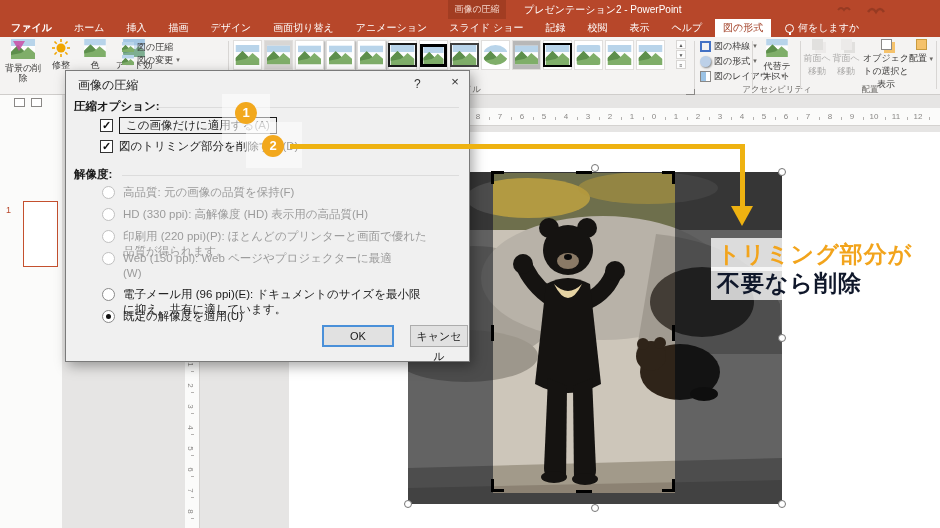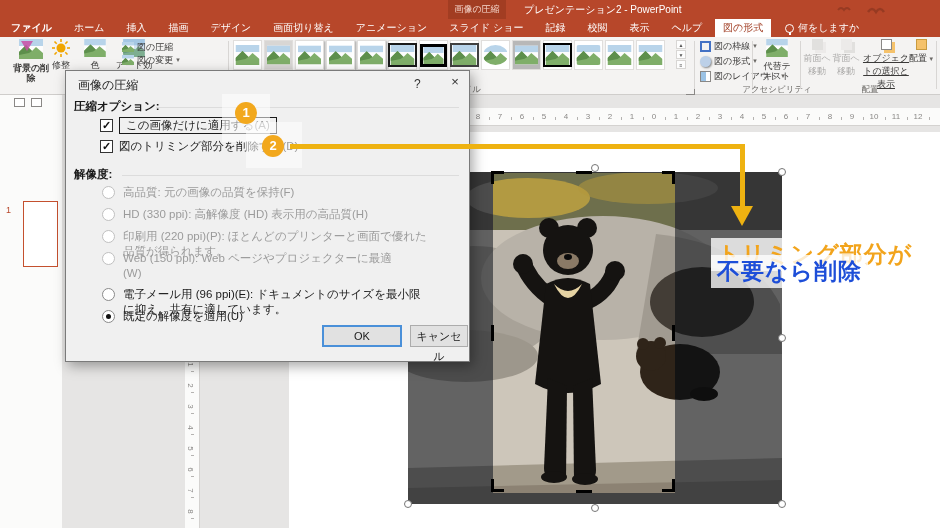--- a/index.html
+++ b/index.html
@@ -101,21 +101,21 @@
     text-align:center; color:#111; font-weight:bold; }
   .boxed { border:1px solid #1a1a1a; padding:0 6px; }
   .radiorow { position:absolute; left:36px; display:flex; gap:8px; width:330px; line-height:15px; }
   .radiorow.dis { color:#9b9b9b; }
   .rdot { flex:0 0 13px; width:13px; height:13px; border:1px solid #8a8a8a; border-radius:50%; background:#fff;
     position:relative; margin-top:1px; }
   .radiorow.dis .rdot { border-color:#c0c0c0; }
   .rdot.sel:after { content:""; position:absolute; left:3px; top:3px; width:5px; height:5px; border-radius:50%; background:#111; }
   .dlg-btn { position:absolute; top:254px; height:22px; background:#e1e1e1; border:1px solid #acacac;
     font-size:11px; text-align:center; line-height:20px; cursor:default; }
-  .btn-ok { left:256px; width:80px; border:2px solid #4a90d9; line-height:18px; }
+  .btn-ok { left:256px; width:72px; border:2px solid #4a90d9; line-height:18px; }
   .btn-cancel { left:344px; width:58px; }
   
   .hilite { position:absolute; background:rgba(255,255,255,.55); z-index:35; }
   .badge { position:absolute; width:22px; height:22px; border-radius:50%; background:#f2a81d; color:#fff;
     font-weight:bold; font-size:13px; text-align:center; line-height:22px; z-index:45; }
   .arrow-h { position:absolute; left:290px; top:144px; width:452px; height:5px; background:#eeb211; z-index:40; }
   .arrow-v { position:absolute; left:740px; top:144px; width:5px; height:63px; background:#eeb211; z-index:40; }
   .arrow-head { position:absolute; left:731px; top:206px; width:0; height:0; z-index:40;
     border-left:11px solid transparent; border-right:11px solid transparent; border-top:20px solid #eeb211; }
   .callout { position:absolute; z-index:40; font-size:23px; font-weight:bold; color:#f2a41c;
@@ -199,21 +199,21 @@
     <span class="tab">ヘルプ</span>
     <span class="tab activeTab">図の形式</span>
     <span class="tellme">
       <span class="bulb"></span>
       <span>何をしますか</span>
     </span>
   </div>
 
   <div class="ribbon">
 
-    <div class="bigbtn" style="left:10px;font-weight:bold;">
+    <div class="bigbtn" style="left:2px;">
       <svg width="24" height="20">
           <use href="#mini-pic"></use>
           <path d="M2,2 L14,2 L8,12 Z" fill="#c94fa6" opacity=".85"></path>
         </svg>
       <div class="blabel" style="width:40px; margin:2px auto 0;">背景の削除</div>
     </div>
     <div class="medbtn" style="left:44px;">
       <svg width="18" height="18" viewBox="0 0 18 18">
         <circle cx="9" cy="9" r="4.5" fill="#f0a500"></circle>
         <g stroke="#f0a500" stroke-width="1.6">
@@ -367,21 +367,21 @@
     <div class="rsep" style="left:800px;"></div>
 
     <div class="medbtn disabled" style="left:803px; width:28px;">
       <span class="minisq" style="background:#c8c6c4; box-shadow:3px 3px 0 #e2e0de;"></span>
       <div class="blabel">前面へ移動</div>
     </div>
     <div class="medbtn disabled" style="left:832px; width:28px;">
       <span class="minisq" style="background:#e2e0de; box-shadow:3px 3px 0 #c8c6c4;"></span>
       <div class="blabel">背面へ移動</div>
     </div>
-    <div class="medbtn" style="left:861px; width:50px;text-decoration:underline;">
+    <div class="medbtn" style="left:861px; width:50px;">
       <span class="minisq" style="border:1px solid #8a8886; background:#fff; box-shadow:3px 3px 0 #f5c26b;"></span>
       <div class="blabel">オブジェクトの選択と表示</div>
     </div>
     <div class="medbtn" style="left:908px; width:26px;">
       <span class="minisq" style="background:#f5c26b; border:1px solid #c99b3f;"></span>
       <div class="blabel"><span>配置</span> <span class="caret">▾</span></div>
     </div>
     <div class="grplabel" style="left:820px; width:100px;">配置</div>
     <div class="rsep" style="left:936px;"></div>
   </div>
@@ -538,15 +538,15 @@
   </div>
 
   <div class="hilite" style="left:222px; top:94px; width:48px; height:48px;"></div>
   <div class="hilite" style="left:246px; top:122px; width:56px; height:46px;"></div>
   <div class="badge" style="left: 235px; top: 102px; background: rgb(242, 168, 29);">1</div>
   <div class="badge" style="left: 262px; top: 135px; background: rgb(242, 168, 29);">2</div>
   <div class="arrow-h" style="background: rgb(238, 178, 17);"></div>
   <div class="arrow-v" style="background: rgb(238, 178, 17);"></div>
   <div class="arrow-head" style="border-top-color: rgb(238, 178, 17);"></div>
   <div class="callout" style="left: 711px; top: 238px; color: rgb(242, 164, 28);">トリミング部分が</div>
-  <div class="callout" style="left: 711px; top: 255px; color: #1d4ed8;">不要なら削除</div>
+  <div class="callout" style="left: 711px; top: 267px; color: #0f172a;">不要なら削除</div>
 
 </div>
 
 </body></html>

